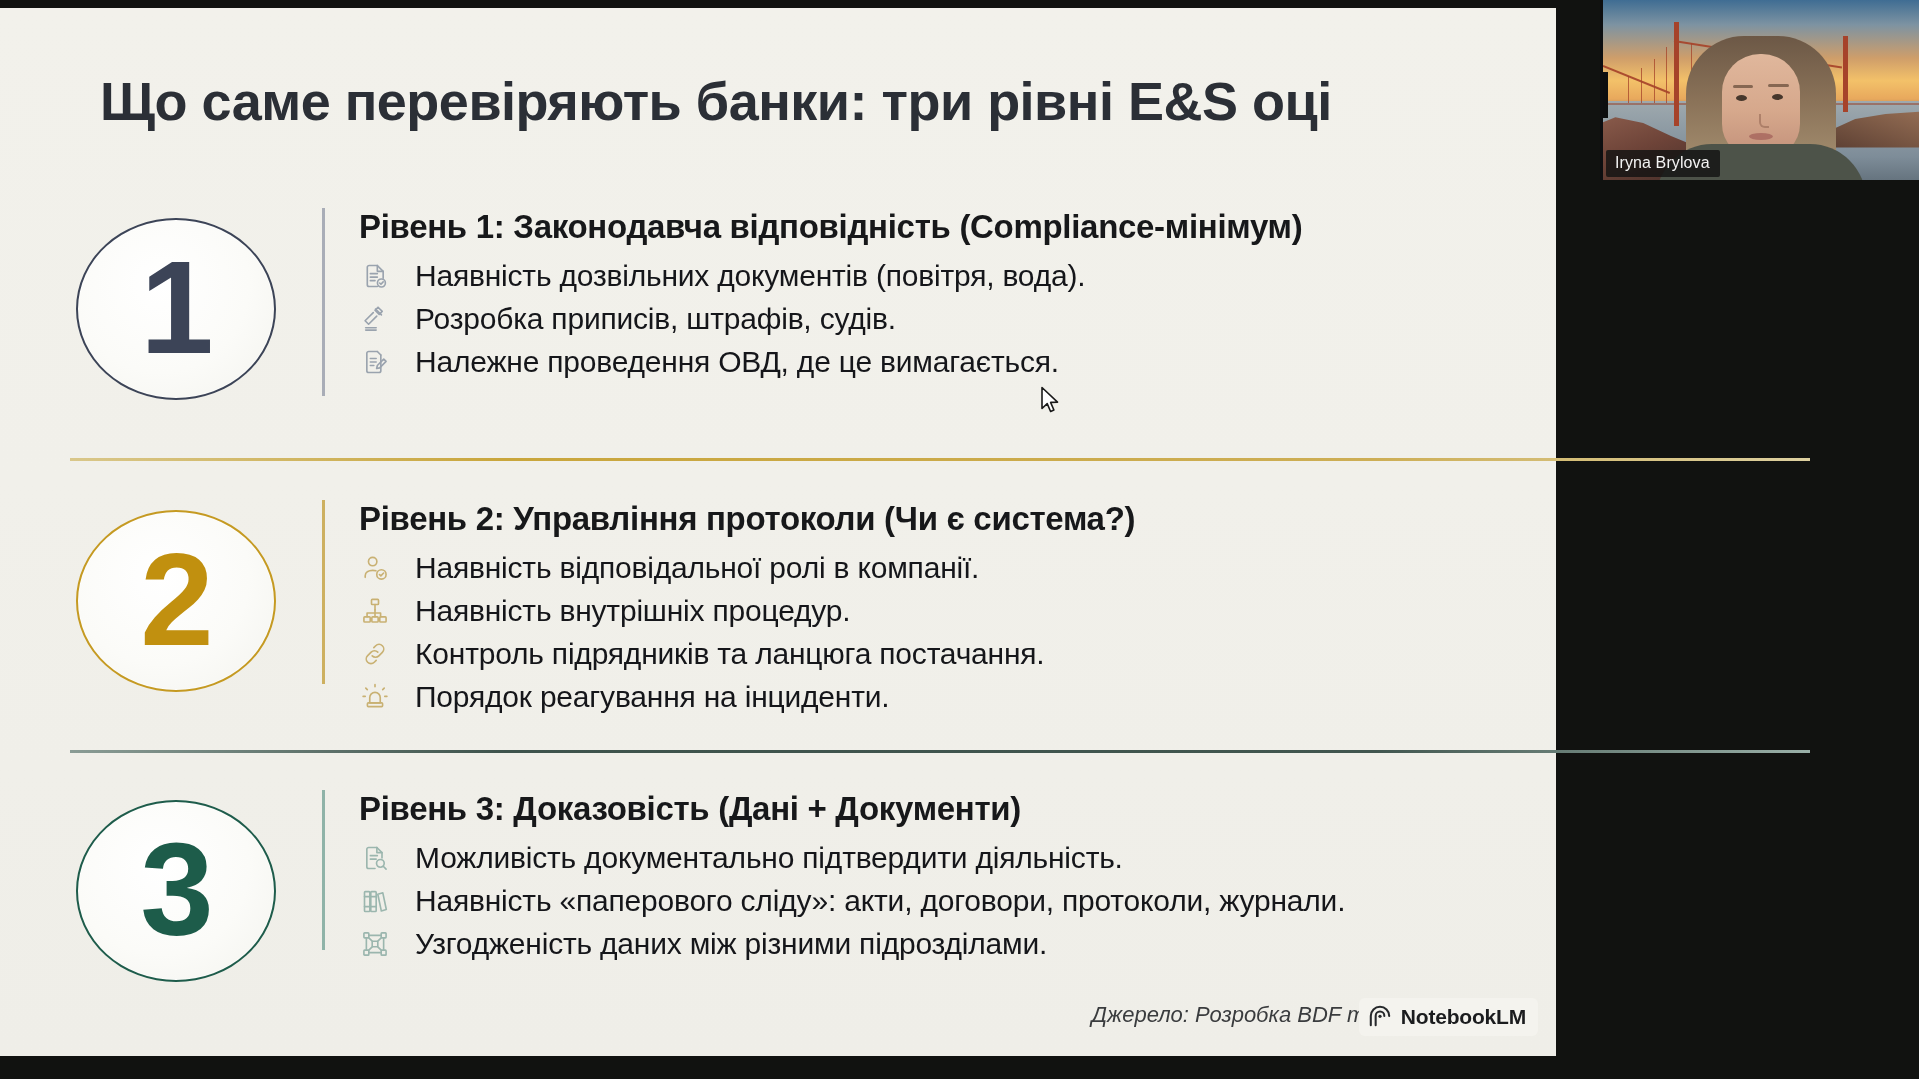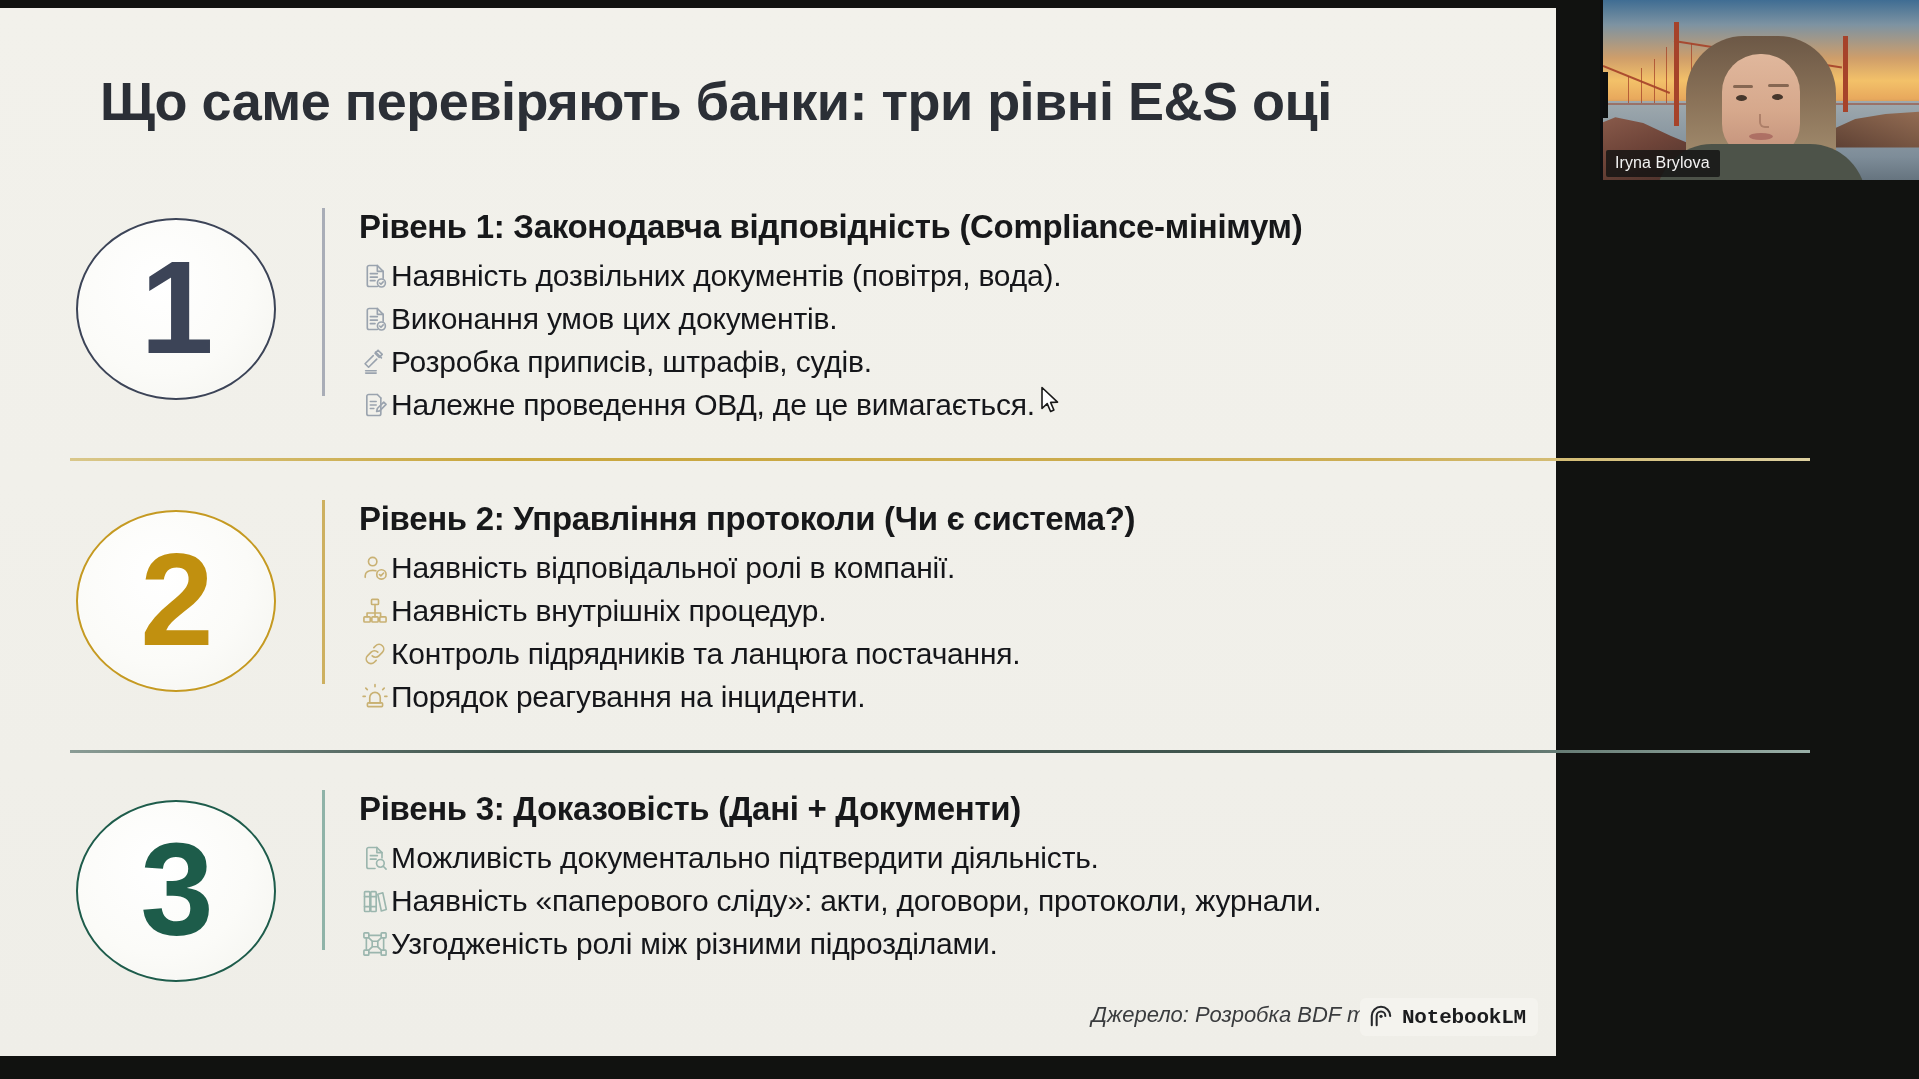--- a/index.html
+++ b/index.html
@@ -60,21 +60,21 @@
   .lvl1 .body{border-left-color:#a9adb7;height:188px;}
   .lvl2 .body{border-left-color:#cdb060;height:184px;}
   .lvl3 .body{border-left-color:#8fb3a8;height:160px;}
 
   .heading{
     font-size:33px;font-weight:700;color:#17181a;
     margin:0 0 8px 0;letter-spacing:-0.3px;white-space:nowrap;
   }
   .items{list-style:none;margin:0;padding:0;}
   .item{
-    display:flex;align-items:center;gap:0;
+    display:flex;align-items:center;gap:24px;
     font-size:30px;line-height:43px;color:#15161a;
     white-space:nowrap;letter-spacing:-0.2px;
   }
   .item .ico{
     width:32px;height:32px;flex:0 0 32px;
     display:flex;align-items:center;justify-content:center;
   }
   .item .ico svg{display:block;}
   .lvl1 .ico svg{stroke:#9aa3ae;}
   .lvl2 .ico svg{stroke:#c9b173;}
@@ -87,21 +87,21 @@
   .div2{top:742px;background:linear-gradient(90deg,#8a9c95,#3e534c 25%,#41564f 75%,#9ab0a8);}
 
   
   .footer{
     position:absolute;right:150px;bottom:28px;
     font-size:22px;font-style:italic;color:#3a3c3e;white-space:nowrap;
   }
   .nblm{
     position:absolute;right:18px;bottom:20px;
     display:flex;align-items:center;gap:8px;
-    background:#f4f3ee;padding:6px 12px 6px 8px;border-radius:6px;font-family:Liberation Mono, monospace;
+    background:#f4f3ee;padding:6px 12px 6px 8px;border-radius:6px;
   }
   .nblm .glyph{width:26px;height:26px;display:block;}
   .nblm .txt{font-size:21px;font-weight:700;color:#1b1c1e;letter-spacing:-0.2px;}
 
   
   .cursor{position:absolute;left:1040px;top:386px;width:22px;height:30px;}
 
   
   .video{
     position:absolute;right:0;top:0;width:316px;height:180px;
@@ -193,33 +193,20 @@
                     <path d="M8 10h6M8 13h6M8 16h4"></path>
                     <circle cx="17.5" cy="18" r="3.4"></circle>
                     <path d="M16 18l1.1 1.1L19 17"></path>
                   </svg>
               </span>
               <span>Наявність дозвільних документів (повітря, вода).</span>
             </li>
             <li class="item">
               <span class="ico">
                 <svg viewBox="0 0 24 24" width="28" height="28">
-                    <path d="M14 3H7a1.6 1.6 0 0 0-1.6 1.6v14.8A1.6 1.6 0 0 0 7 21h7"></path>
-                    <path d="M14 3l5 5v6"></path>
-                    <path d="M14 3v5h5"></path>
-                    <path d="M8 10h6M8 13h6M8 16h4"></path>
-                    <circle cx="17.5" cy="18" r="3.4"></circle>
-                    <path d="M16 18l1.1 1.1L19 17"></path>
-                  </svg>
-              </span>
-              <span>Виконання умов цих документів.</span>
-            </li>
-            <li class="item">
-              <span class="ico">
-                <svg viewBox="0 0 24 24" width="28" height="28">
                     <path d="M12.5 3.5l5 5"></path>
                     <path d="M14.6 1.9l3.6 3.6-2.6 2.6-3.6-3.6z"></path>
                     <path d="M10.5 6.5l-7 7 3 3 7-7"></path>
                     <path d="M4 19.5h9"></path>
                     <path d="M4 21.5h9"></path>
                   </svg>
               </span>
               <span>Розробка приписів, штрафів, судів.</span>
             </li>
             <li class="item">
@@ -334,21 +321,21 @@
                 <svg viewBox="0 0 24 24" width="28" height="28">
                     <rect x="2.5" y="2.5" width="4.2" height="4.2" rx="0.6"></rect>
                     <rect x="17.3" y="2.5" width="4.2" height="4.2" rx="0.6"></rect>
                     <rect x="2.5" y="17.3" width="4.2" height="4.2" rx="0.6"></rect>
                     <rect x="17.3" y="17.3" width="4.2" height="4.2" rx="0.6"></rect>
                     <rect x="9.6" y="9.6" width="4.8" height="4.8" rx="0.6"></rect>
                     <path d="M6.7 4.6h10.6M6.7 19.4h10.6M4.6 6.7v10.6M19.4 6.7v10.6"></path>
                     <path d="M6.7 6.7l2.9 2.9M17.3 6.7l-2.9 2.9M6.7 17.3l2.9-2.9M17.3 17.3l-2.9-2.9"></path>
                   </svg>
               </span>
-              <span>Узгодженість ролі між різними підрозділами.</span>
+              <span>Узгодженість даних між різними підрозділами.</span>
             </li>
           </ul>
         </div>
       </div>
 
       <div class="footer">Джерело: Розробка BDF та ко</div>
       <div class="nblm">
         <span class="glyph">
           <svg viewBox="0 0 24 24" width="26" height="26" fill="none" stroke="#26282b" stroke-width="1.9" stroke-linecap="round">
               <path d="M3.5 19.5V11a8.5 8.5 0 0 1 17 0"></path>

